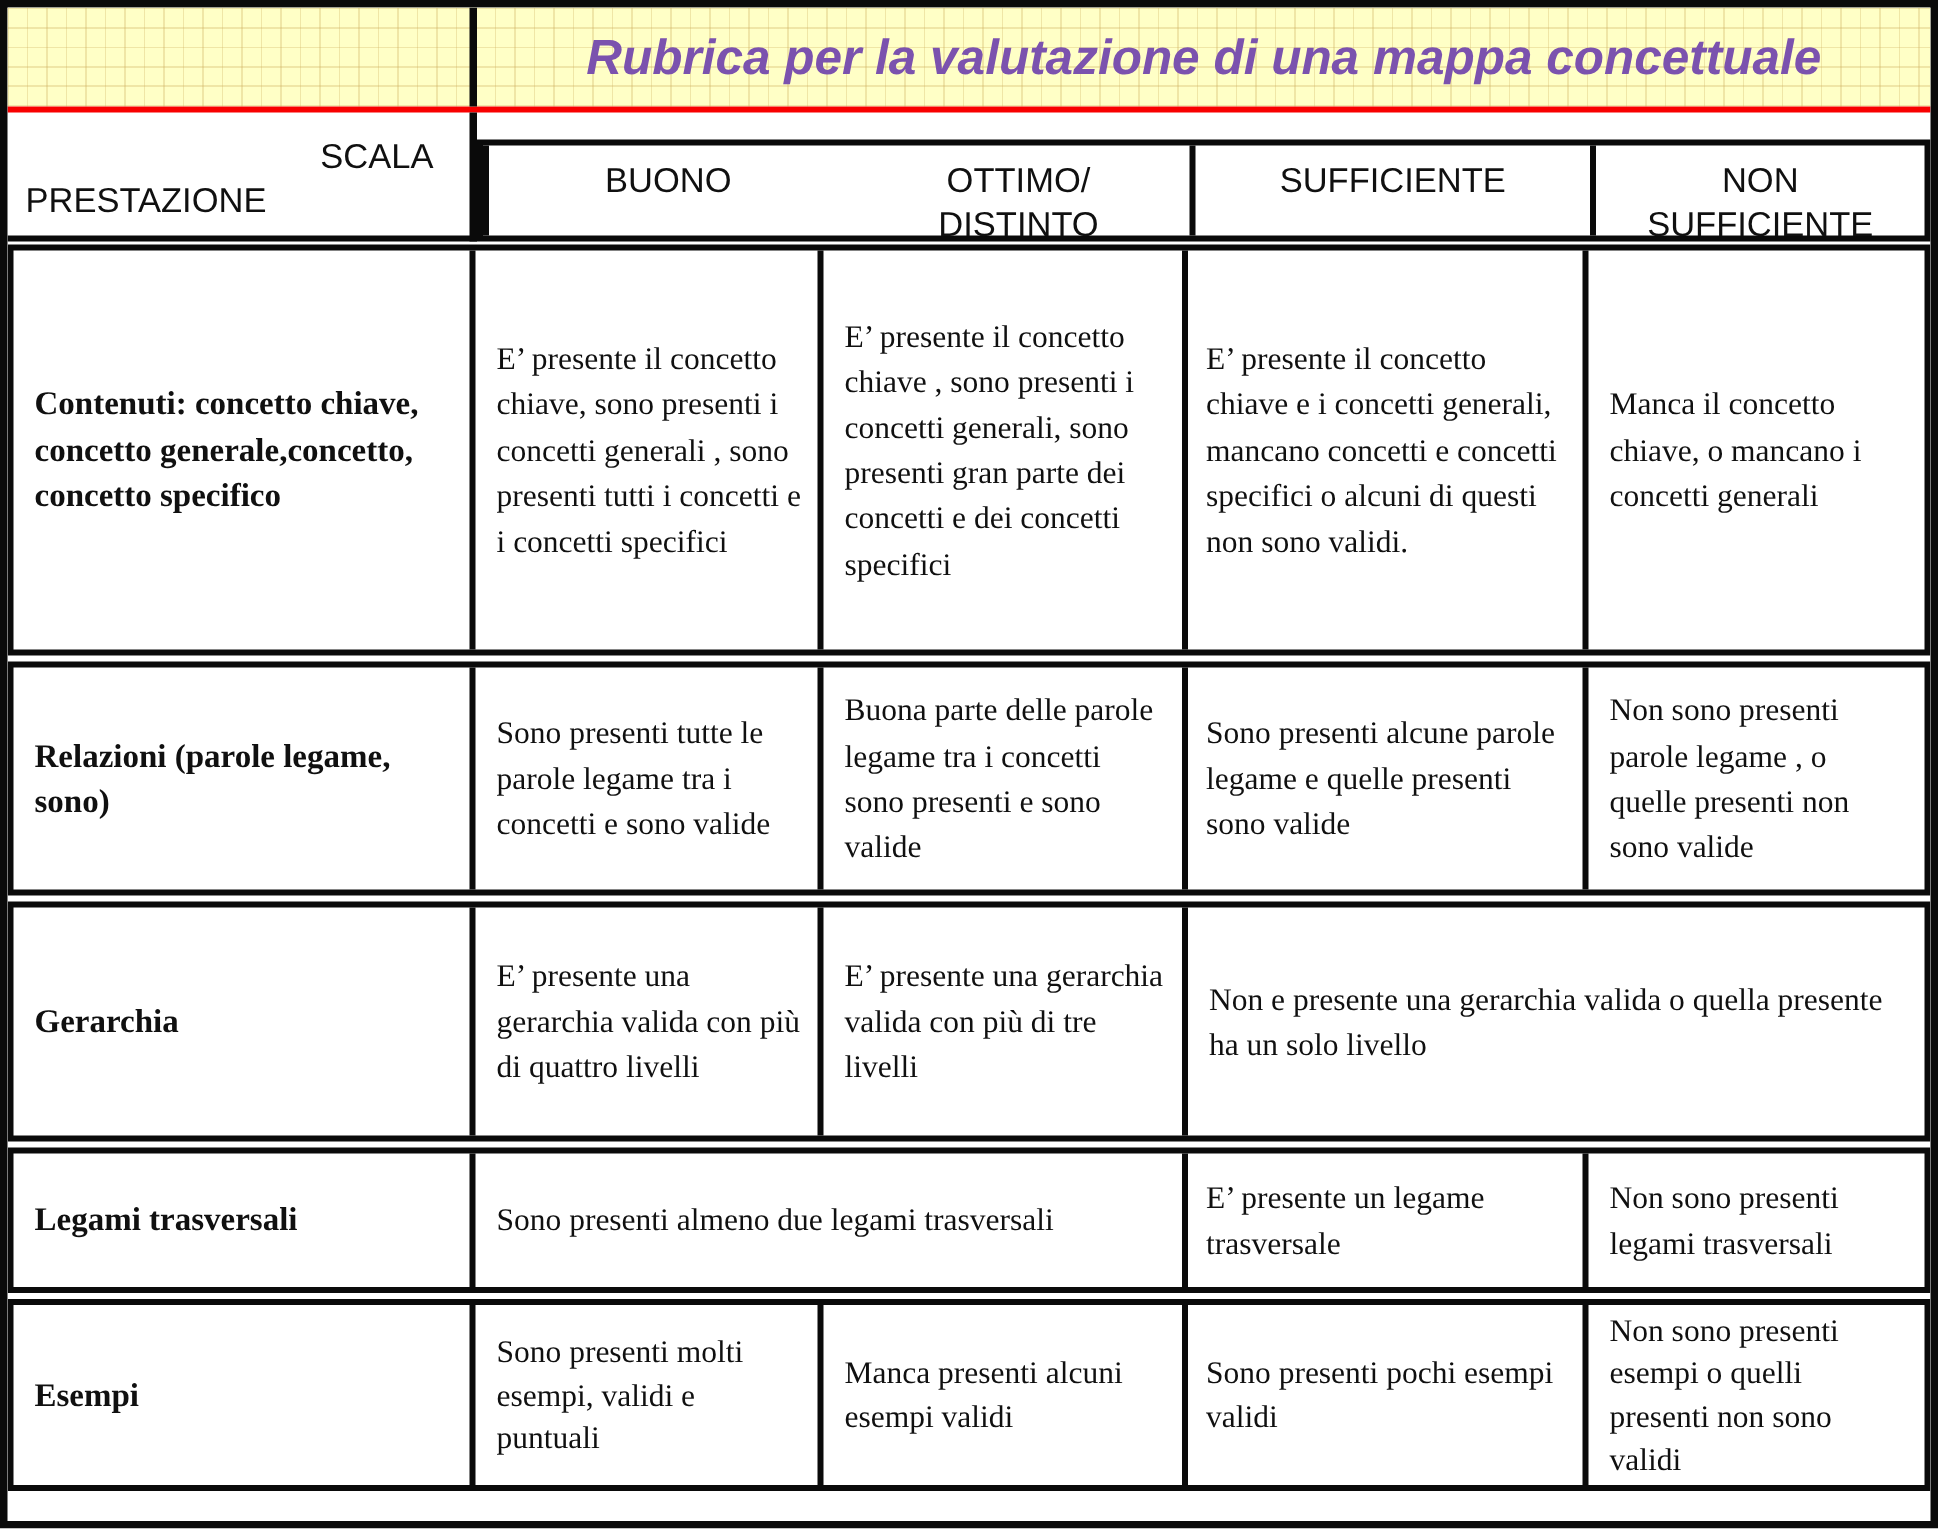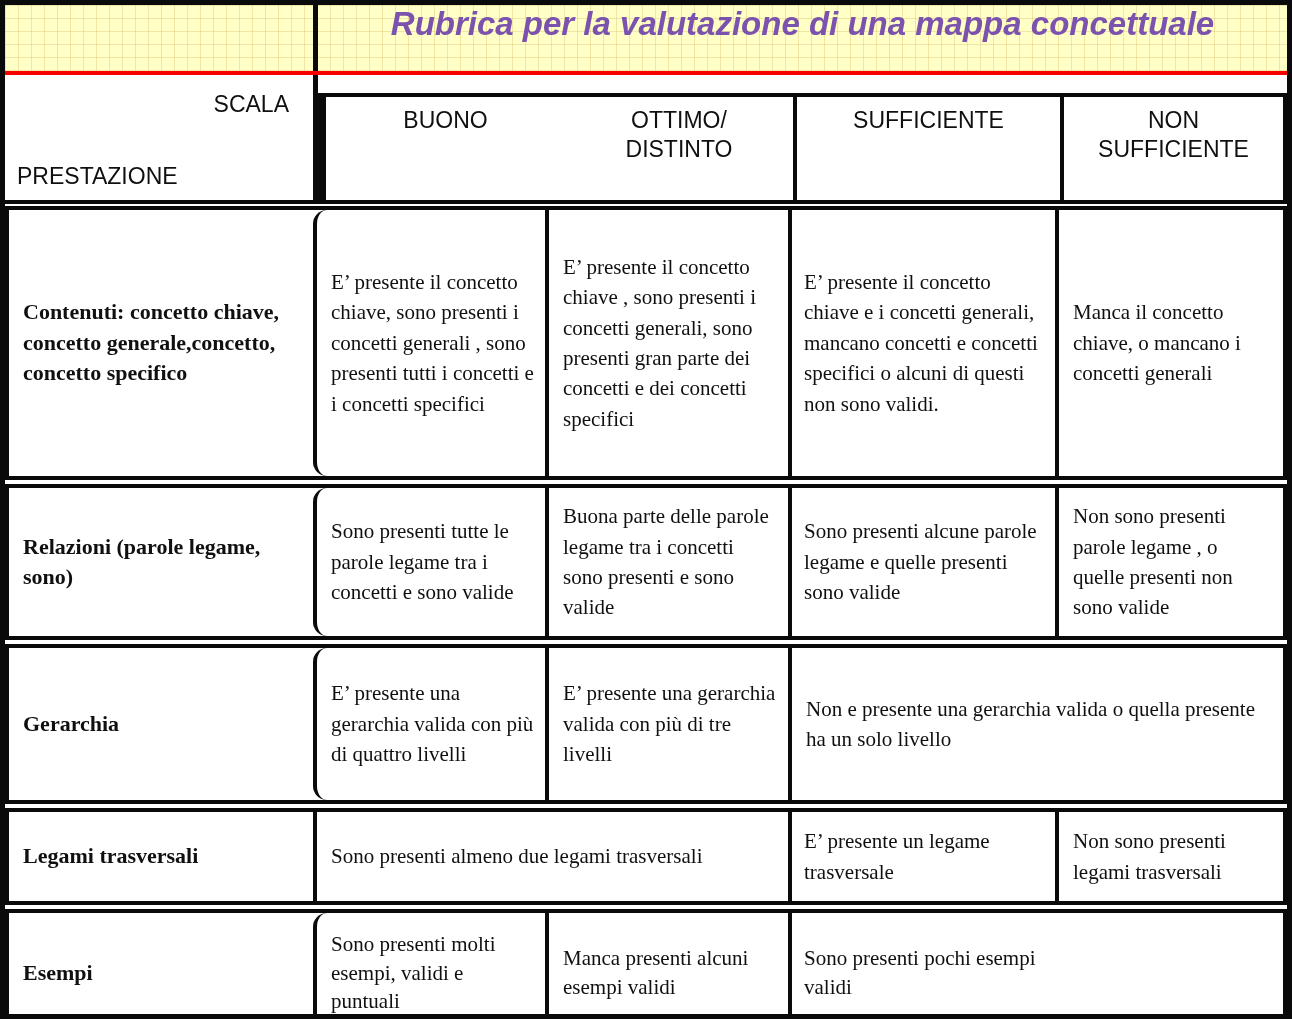--- a/index.html
+++ b/index.html
@@ -24,32 +24,32 @@
   .top-band{
     height:66px;display:flex;
     background-color:var(--band-bg);
     background-image:
       repeating-linear-gradient(0deg, var(--grid-line) 0 1px, transparent 1px 13px),
       repeating-linear-gradient(90deg, var(--grid-line) 0 1px, transparent 1px 13px);
   }
   .band-left{width:308px;height:100%;}
   .title-box{
     flex:1;border-left:5px solid var(--border-color);
-    display:flex;justify-content:center;
+    display:flex;align-items:center;justify-content:center;
   }
   .main-title{
     font-family:"Liberation Sans", sans-serif;
     font-size:33px;font-weight:bold;font-style:italic;
     color:var(--title-color);
     white-space:nowrap;
   }
   .red-line{height:4px;background:var(--red-line);width:100%;}
 
   
-  .header-section{height:129px;display:flex;}
+  .header-section{height:86px;display:flex;}
   .corner-cell{
     width:313px;position:relative;
     border-right:5px solid var(--border-color);
     border-bottom:4px solid var(--border-color);
     font-family:"Liberation Sans", sans-serif;
     font-size:23px;
   }
   .corner-scala{position:absolute;top:16px;right:24px;}
   .corner-prestazione{position:absolute;bottom:10px;left:12px;margin-top:35px;}
   .scale-header{
@@ -85,21 +85,21 @@
   .cell{
     display:flex;align-items:center;
     padding:6px 10px 6px 14px;
     font-size:21px;line-height:1.45;
   }
   .r5 .cell{line-height:1.36;padding-top:3px;padding-bottom:3px;}
   .label-cell{
     font-weight:bold;font-size:22px;line-height:1.38;
     width:304px;
   }
-  .c2{width:232px;border-left:4px solid var(--border-color);border-radius:14px;}
+  .c2{width:232px;border-left:4px solid var(--border-color);}
   .c3{width:243px;border-left:4px solid var(--border-color);}
   .c4{width:267px;border-left:4px solid var(--border-color);padding-left:12px;}
   .c5{flex:1;border-left:4px solid var(--border-color);}
   .c-merged{width:475px;border-left:4px solid var(--border-color);}
 </style>
 </head>
 <body>
 
 <div class="page">
 
@@ -157,16 +157,17 @@
       <div class="cell c-merged">Sono presenti almeno due legami trasversali</div>
       <div class="cell c4">E’ presente un legame trasversale</div>
       <div class="cell c5">Non sono presenti legami trasversali</div>
     </div>
 
     <div class="t-row r5">
       <div class="cell label-cell">Esempi</div>
       <div class="cell c2">Sono presenti molti esempi, validi e puntuali</div>
       <div class="cell c3">Manca presenti alcuni esempi validi</div>
       <div class="cell c4">Sono presenti pochi esempi validi</div>
+      <div class="cell c5">Non sono presenti esempi o quelli presenti non sono validi</div>
     </div>
 
   </div>
 </div>
 
 </body></html>

